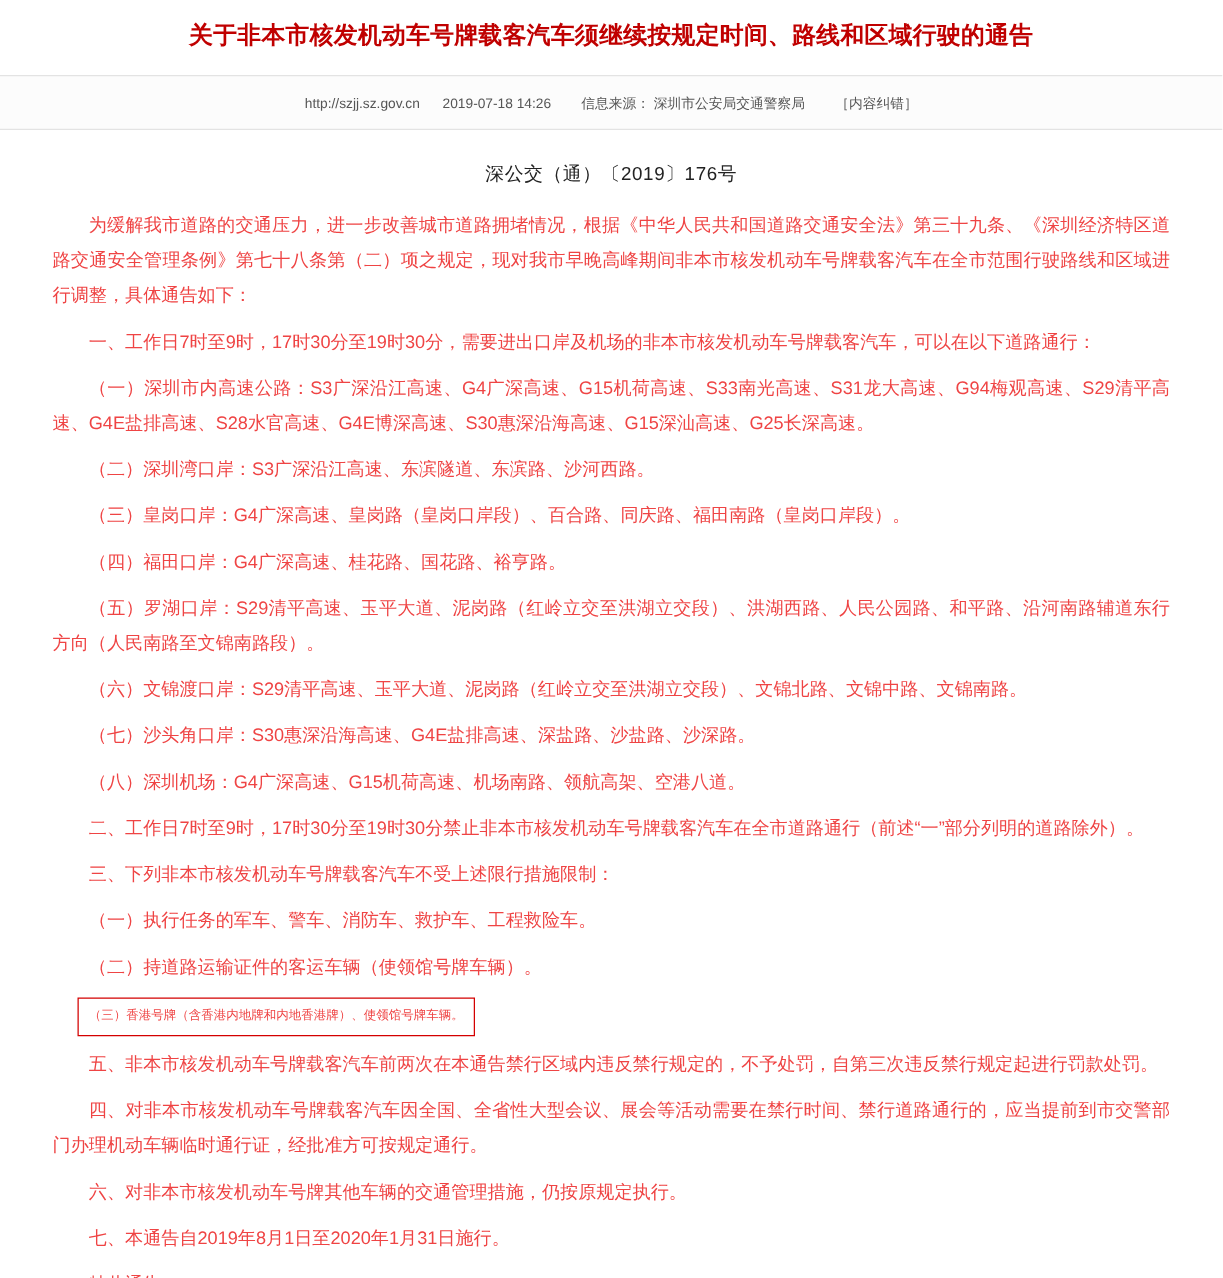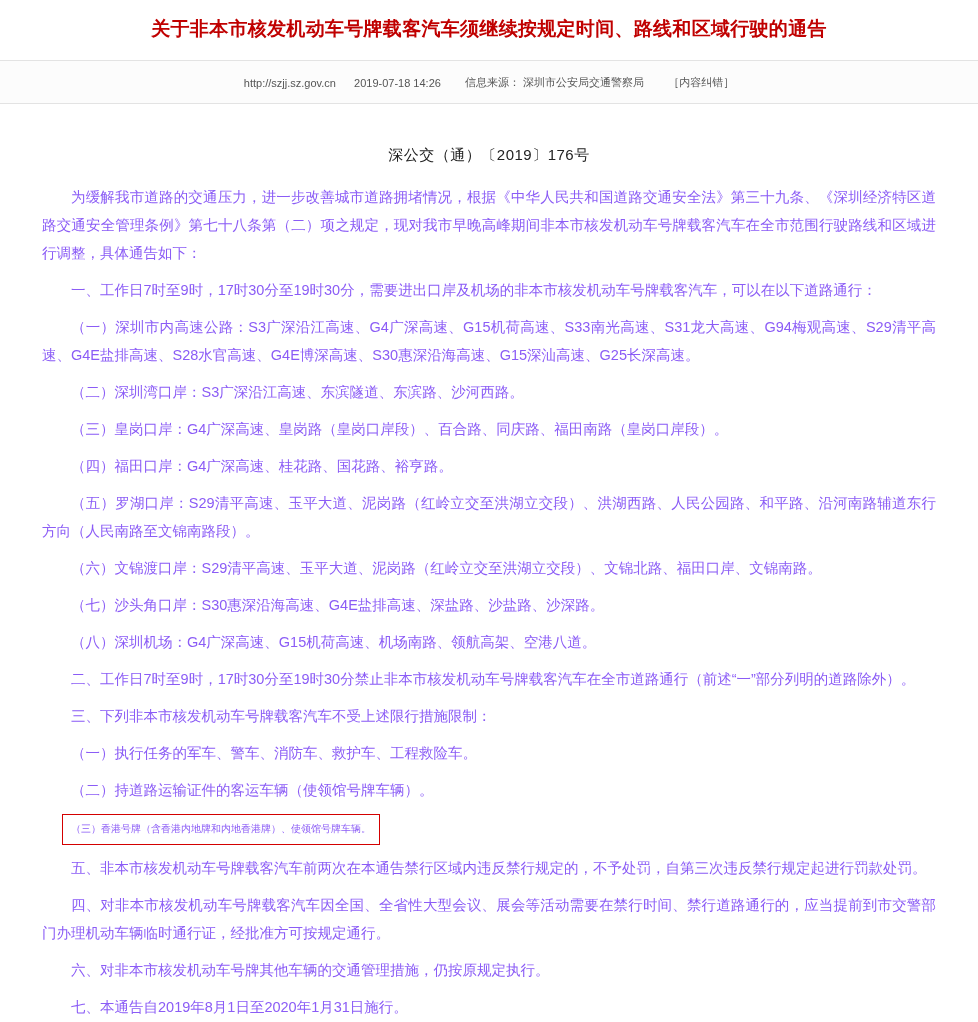--- a/index.html
+++ b/index.html
@@ -50,30 +50,30 @@
   .meta-source-value { color: #555; }
   .meta-correct { color: #555; }
 
   .content {
     padding: 26px 42px 10px 42px;
   }
   .subtitle {
     text-align: center;
     font-size: 15px;
     color: #222;
-    margin: 16px 0 18px 0;
+    margin: 0 0 18px 0;
     letter-spacing: 0.5px;
   }
   p.para {
     font-size: 14.5px;
     line-height: 28px;
     margin: 4px 0 9px 0;
     text-align: justify;
     text-justify: inter-ideograph;
-    color: #8b5cf6;
+    color: #ef4444;
   }
   p.indent {
     text-indent: 2em;
   }
   .highlight-box {
     display: inline-block;
     border: 1.6px solid #d40000;
     padding: 2px 8px 3px 8px;
     margin-left: 2em;
     line-height: 24px;
@@ -104,21 +104,21 @@
 
     <div class="subtitle">深公交（通）〔2019〕176号</div>
 
     <p class="para indent">为缓解我市道路的交通压力，进一步改善城市道路拥堵情况，根据《中华人民共和国道路交通安全法》第三十九条、《深圳经济特区道路交通安全管理条例》第七十八条第（二）项之规定，现对我市早晚高峰期间非本市核发机动车号牌载客汽车在全市范围行驶路线和区域进行调整，具体通告如下：</p>
     <p class="para indent">一、工作日7时至9时，17时30分至19时30分，需要进出口岸及机场的非本市核发机动车号牌载客汽车，可以在以下道路通行：</p>
     <p class="para indent">（一）深圳市内高速公路：S3广深沿江高速、G4广深高速、G15机荷高速、S33南光高速、S31龙大高速、G94梅观高速、S29清平高速、G4E盐排高速、S28水官高速、G4E博深高速、S30惠深沿海高速、G15深汕高速、G25长深高速。</p>
     <p class="para indent">（二）深圳湾口岸：S3广深沿江高速、东滨隧道、东滨路、沙河西路。</p>
     <p class="para indent">（三）皇岗口岸：G4广深高速、皇岗路（皇岗口岸段）、百合路、同庆路、福田南路（皇岗口岸段）。</p>
     <p class="para indent">（四）福田口岸：G4广深高速、桂花路、国花路、裕亨路。</p>
     <p class="para indent">（五）罗湖口岸：S29清平高速、玉平大道、泥岗路（红岭立交至洪湖立交段）、洪湖西路、人民公园路、和平路、沿河南路辅道东行方向（人民南路至文锦南路段）。</p>
-    <p class="para indent">（六）文锦渡口岸：S29清平高速、玉平大道、泥岗路（红岭立交至洪湖立交段）、文锦北路、福田口岸、文锦南路。</p>
+    <p class="para indent">（六）文锦渡口岸：S29清平高速、玉平大道、泥岗路（红岭立交至洪湖立交段）、文锦北路、文锦中路、文锦南路。</p>
     <p class="para indent">（七）沙头角口岸：S30惠深沿海高速、G4E盐排高速、深盐路、沙盐路、沙深路。</p>
     <p class="para indent">（八）深圳机场：G4广深高速、G15机荷高速、机场南路、领航高架、空港八道。</p>
     <p class="para indent">二、工作日7时至9时，17时30分至19时30分禁止非本市核发机动车号牌载客汽车在全市道路通行（前述“一”部分列明的道路除外）。</p>
     <p class="para indent">三、下列非本市核发机动车号牌载客汽车不受上述限行措施限制：</p>
     <p class="para indent">（一）执行任务的军车、警车、消防车、救护车、工程救险车。</p>
     <p class="para indent">（二）持道路运输证件的客运车辆（使领馆号牌车辆）。</p>
 
     <p class="para"><span class="highlight-box">（三）香港号牌（含香港内地牌和内地香港牌）、使领馆号牌车辆。</span></p>
 
     <p class="para indent">五、非本市核发机动车号牌载客汽车前两次在本通告禁行区域内违反禁行规定的，不予处罚，自第三次违反禁行规定起进行罚款处罚。</p>

